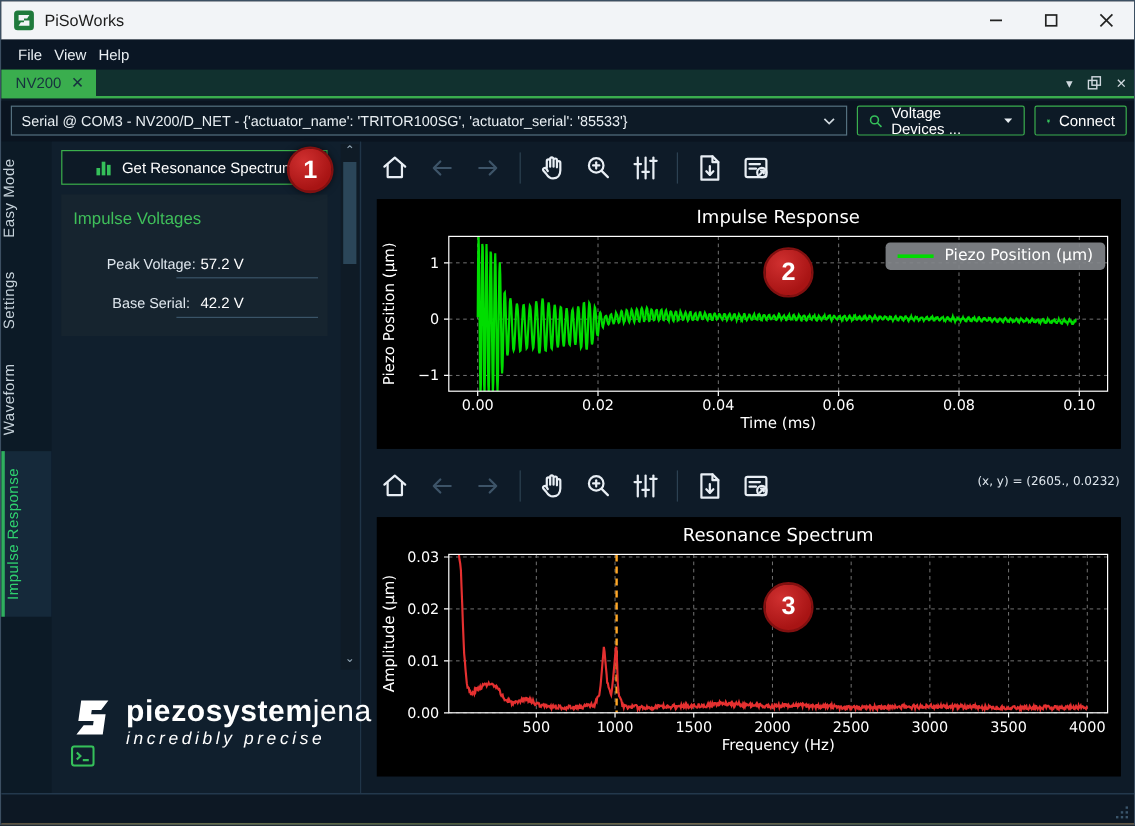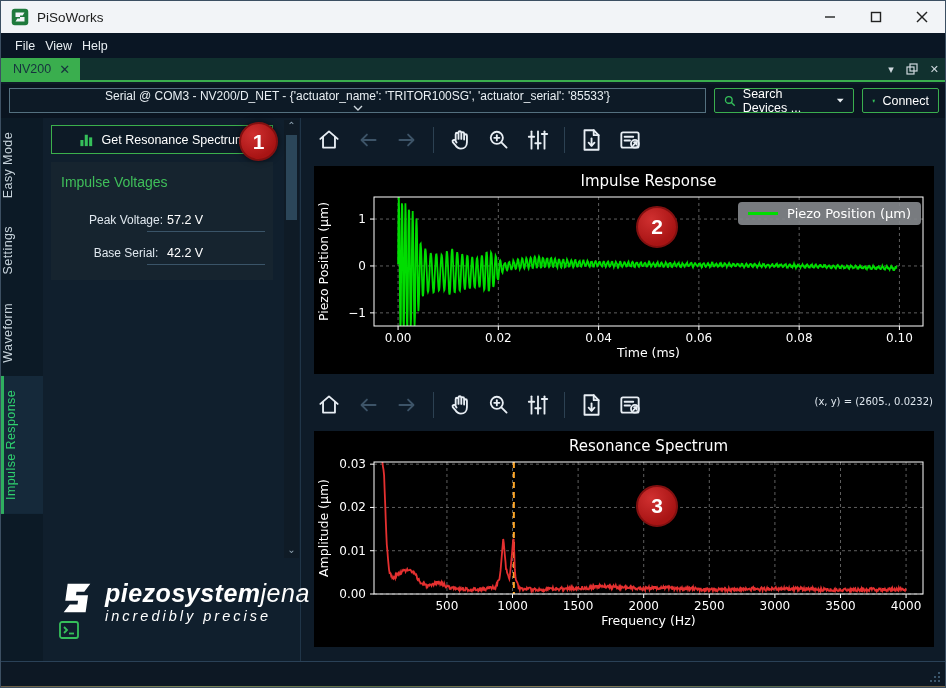--- a/index.html
+++ b/index.html
@@ -28,21 +28,21 @@
                gap:8px; padding:0 10px 0 12px; }
   .tab-close{ color:#16323e; font-size:13px; font-weight:bold; }
   .tabbar-right{ position:absolute; right:6px; top:0; height:22px; display:flex; align-items:center; gap:12px; }
   .tabbar-right .ticon{ color:#cfd8de; font-size:11px; display:flex; align-items:center; }
 
   
   .connectrow{ position:absolute; left:0; top:83px; width:100%; height:34px; background:#0a1420;
                display:flex; align-items:center; }
   .combobox{ position:absolute; left:8px; top:4px; width:697px; height:25px; background:#0d1a26;
              border:1px solid #54707f; display:flex; align-items:center; justify-content:space-between;
-             padding:0 8px;flex-direction:column; }
+             padding:0 8px; }
   .combobox .combotext{ color:#e9eff3; font-size:12px; white-space:nowrap; overflow:hidden; }
   .btn-green{ height:25px; background:#0d1a26; border:1.5px solid #3aae4e; border-radius:2px;
               display:flex; align-items:center; gap:7px; padding:0 9px; color:#fff; font-size:12.5px; }
   .searchbtn{ position:absolute; left:713px; top:4px; width:140px; justify-content:center; }
   .connectbtn{ position:absolute; left:861px; top:4px; width:77px; justify-content:center; }
 
   
   .main{ position:absolute; left:0; top:117px; width:100%; height:543px; }
   .sidebar{ position:absolute; left:0; top:0; width:42px; height:543px; background:#0c1a26;
             display:flex; flex-direction:column; }
@@ -64,21 +64,21 @@
 
   
   .vscroll{ position:absolute; left:241px; top:2px; width:15px; height:438px; background:#0f1b26; }
   .vscroll .chev{ color:#8fa3b2; font-size:10px; text-align:center; height:14px; line-height:12px; }
   .vscroll .thumb{ position:absolute; left:2px; top:15px; width:11px; height:85px; background:#2b4659; }
   .vscroll .chev.down{ position:absolute; bottom:0; left:0; width:100%; }
 
   
   .brand{ position:absolute; left:14px; top:463px; display:flex; align-items:flex-start; gap:8px; }
   .brandtext{ color:#fff; }
-  .brandline1{ font-size:25px; font-style:italic; letter-spacing:.5px; line-height:25px; }
+  .brandline1{ font-size:25px; letter-spacing:.5px; line-height:25px; }
   .brandline1 .bold{ font-weight:bold; }
   .brandline2{ font-size:14.5px; font-style:italic; letter-spacing:3px; margin-top:2px; }
   .termicon{ position:absolute; left:16px; top:503px; }
 
   
   .content{ position:absolute; left:301px; top:0; width:645px; height:543px; }
   .plottoolbar{ position:absolute; left:12px; height:44px; display:flex; align-items:center; gap:9px; }
   .tb1{ top:0; } .tb2{ top:265px; }
   .tbicon{ width:30px; height:30px; display:flex; align-items:center; justify-content:center; }
   .tbsep{ width:1px; height:26px; background:#2c4152; margin:0 2px; }
@@ -172,21 +172,21 @@
       <span class="combotext">Serial @ COM3 - NV200/D_NET - {'actuator_name': 'TRITOR100SG', 'actuator_serial': '85533'}</span>
       <svg width="12" height="8" viewBox="0 0 12 8">
         <polyline points="2,2 6,6 10,2" fill="none" stroke="#cfd8de" stroke-width="1.4"></polyline>
       </svg>
     </div>
     <div class="btn-green searchbtn">
       <svg width="14" height="14" viewBox="0 0 16 16">
         <circle cx="6.5" cy="6.5" r="4.5" fill="none" stroke="#35c05a" stroke-width="1.8"></circle>
         <line x1="10" y1="10" x2="14.5" y2="14.5" stroke="#35c05a" stroke-width="1.8"></line>
       </svg>
-      <span>Search Devices ...</span>
+      <span>Voltage Devices ...</span>
       <svg width="10" height="7" viewBox="0 0 10 7">
         <polygon points="1,1.5 9,1.5 5,6" fill="#e8eef2"></polygon>
       </svg>
     </div>
     <div class="btn-green connectbtn">
       <svg width="13" height="14" viewBox="0 0 14 16">
         <line x1="4.5" y1="0.5" x2="4.5" y2="4" stroke="#35c05a" stroke-width="1.8"></line>
         <line x1="9.5" y1="0.5" x2="9.5" y2="4" stroke="#35c05a" stroke-width="1.8"></line>
         <path d="M3 4 h8 v4 a4 4 0 0 1 -8 0 Z" fill="#35c05a"></path>
         <line x1="7" y1="12" x2="7" y2="15.5" stroke="#35c05a" stroke-width="1.8"></line>

